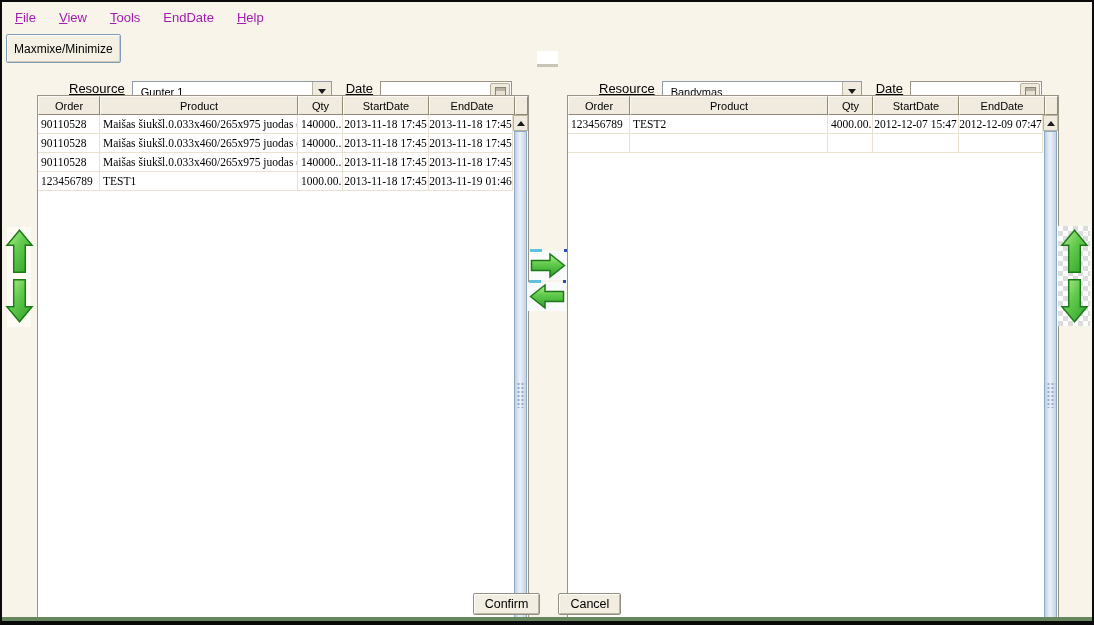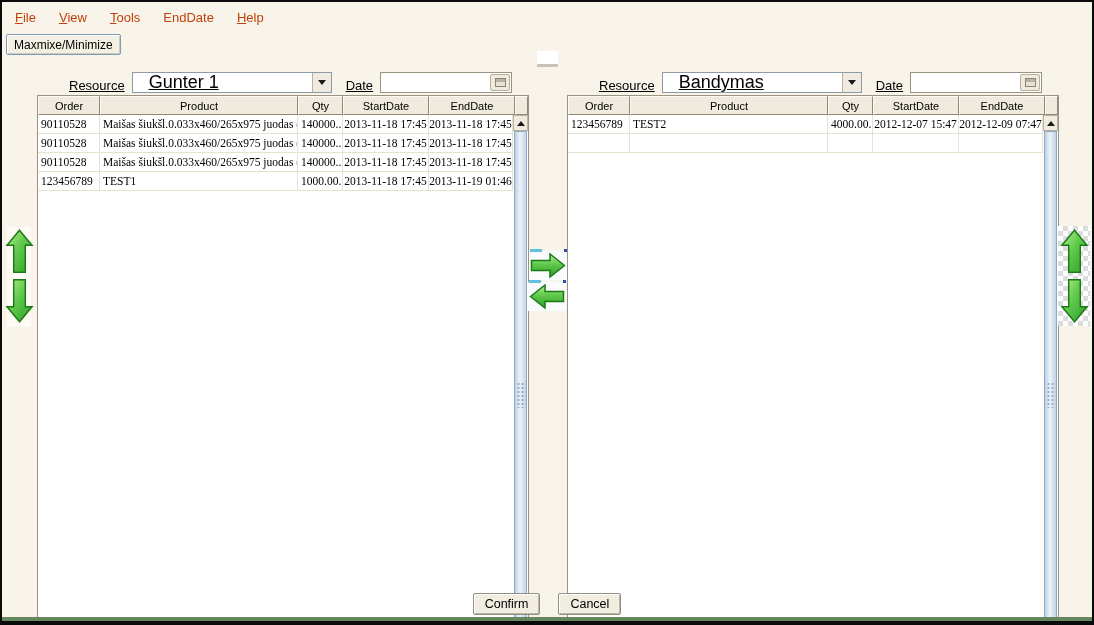--- a/index.html
+++ b/index.html
@@ -8,40 +8,40 @@
   .window {
     position: relative; width: 1094px; height: 625px;
     background: #F8F4EA;
     border: 2px solid #0a0a0a; border-bottom-width: 4px;
     overflow: hidden;
   }
   .bottom-accent { position:absolute; left:0; right:0; bottom:0; height:4px; background:#66865E; }
 
   
   .menubar { position:absolute; left:0; top:0; right:0; height:30px; display:flex; align-items:center; padding-left:10px; gap:17px; }
-  .menu-item { font-size:13px; color:#c2410c; cursor:default; padding:2px 3px; }
+  .menu-item { font-size:13px; color:#a21caf; cursor:default; padding:2px 3px; }
   .menu-item .mn { text-decoration: underline; }
 
   
   .maxmin-btn {
-    position:absolute; left:4px; top:32px; height:21px; padding:0 7px;
+    position:absolute; left:4px; top:32px; height:29px; padding:0 7px;
     background:#F4F0E4; border:1px solid #7F9DB9; border-radius:2px;
     box-shadow: inset 1px 1px 0 #ffffff, inset -1px -1px 0 #cfc9ba;
     font-size:12px; color:#000; font-family:inherit;text-align:center;
   }
   .mini-frame { position:absolute; left:535px; top:49px; width:21px; height:16px; background:#ffffff; border-bottom:3px solid #C9C4B6; }
 
   
-  .res-row { position:absolute; top:68px; height:23px; display:flex; align-items:flex-end;text-decoration:underline; }
+  .res-row { position:absolute; top:79px; height:23px; display:flex; align-items:flex-start;text-decoration:underline; }
   .res-row.left { left:67px; }
   .res-row.right { left:597px; }
   .res-label, .date-label { font-size:13px; color:#000; margin-right:7px; }
   .date-label { margin-left:14px; }
   .combo { width:200px; height:21px; background:#ffffff; border:1px solid #8E9AA5; display:flex; align-items:center; }
-  .combo-text { flex:1; font-size:18px; padding-left:16px; white-space:nowrap; overflow:hidden; }
+  .combo-text { flex:1; font-size:11px; padding-left:8px; white-space:nowrap; overflow:hidden; }
   .combo-btn { width:19px; height:100%; background:#F0EBDE; border-left:1px solid #B9B29E; display:flex; align-items:center; justify-content:center; }
   .tri-down { width:0; height:0; border-left:4px solid transparent; border-right:4px solid transparent; border-top:5px solid #1a1a1a; }
   .tri-up { width:0; height:0; border-left:4px solid transparent; border-right:4px solid transparent; border-bottom:5px solid #1a1a1a; }
   .date-field { width:132px; height:21px; background:#ffffff; border:1px solid #9A9384; display:flex; align-items:center; justify-content:flex-end; }
   .date-input { flex:1; border:none; outline:none; height:17px; font-size:12px; padding-left:3px; background:transparent; min-width:0; }
   .cal-btn { width:20px; height:17px; margin-right:1px; background:#EFEADC; border:1px solid #B5AF9C; border-radius:2px; display:flex; align-items:center; justify-content:center; }
   .cal-glyph { width:11px; height:9px; border:1px solid #8A8578; background:linear-gradient(#B7B2A4 0 3px, #E7E2D4 3px); }
 
   
   .tbl { position:absolute; top:93px; height:612px; background:#ffffff; border:1px solid #9B9484; }

